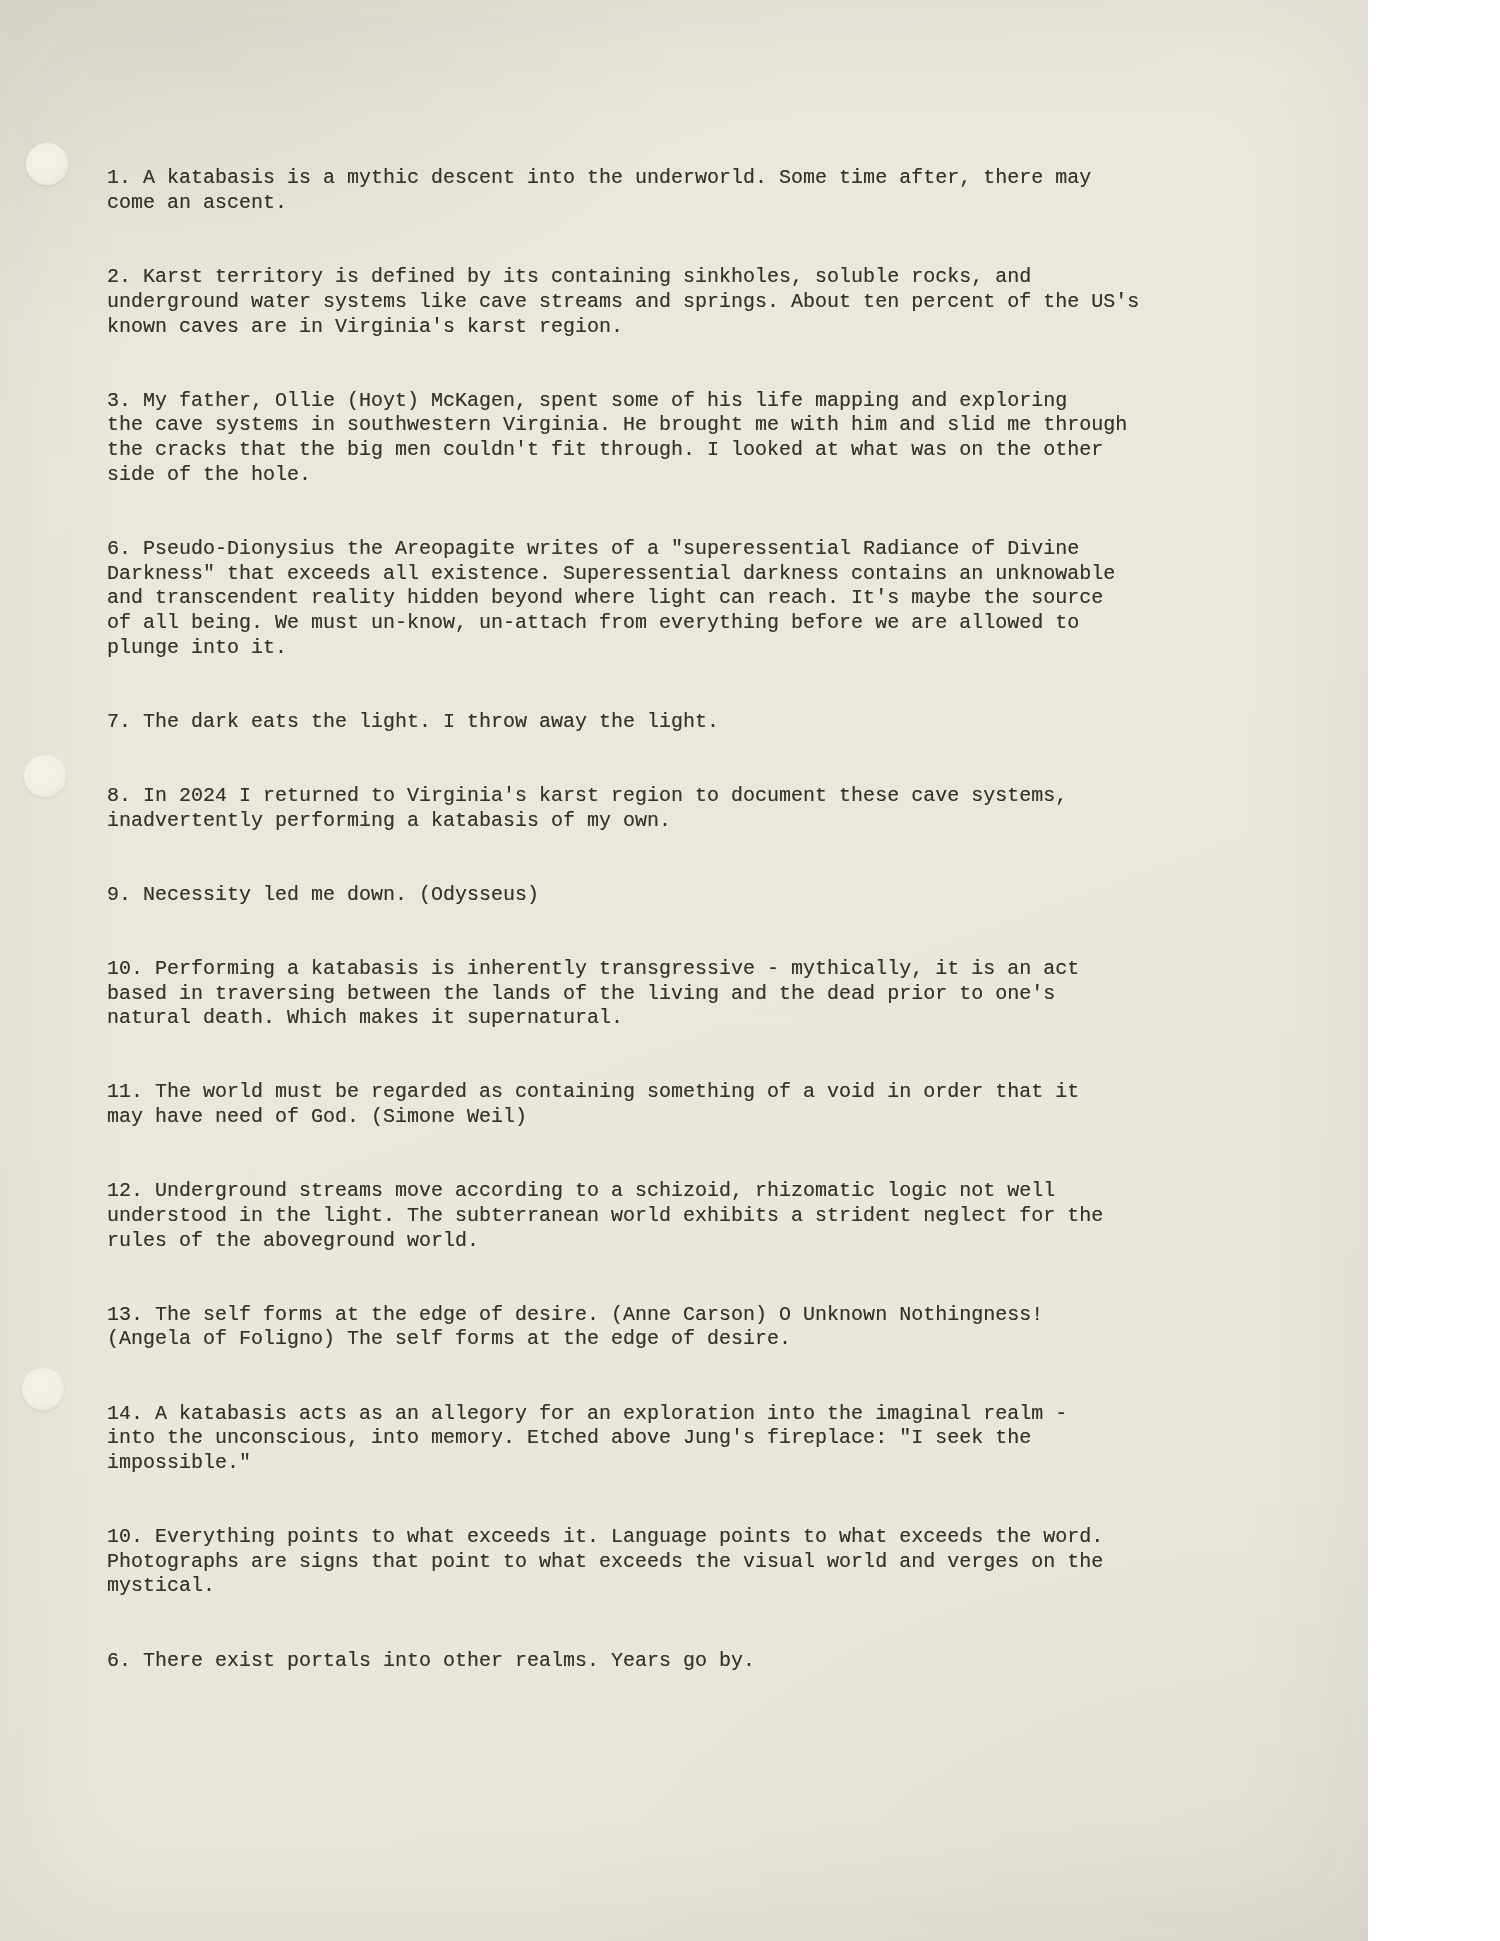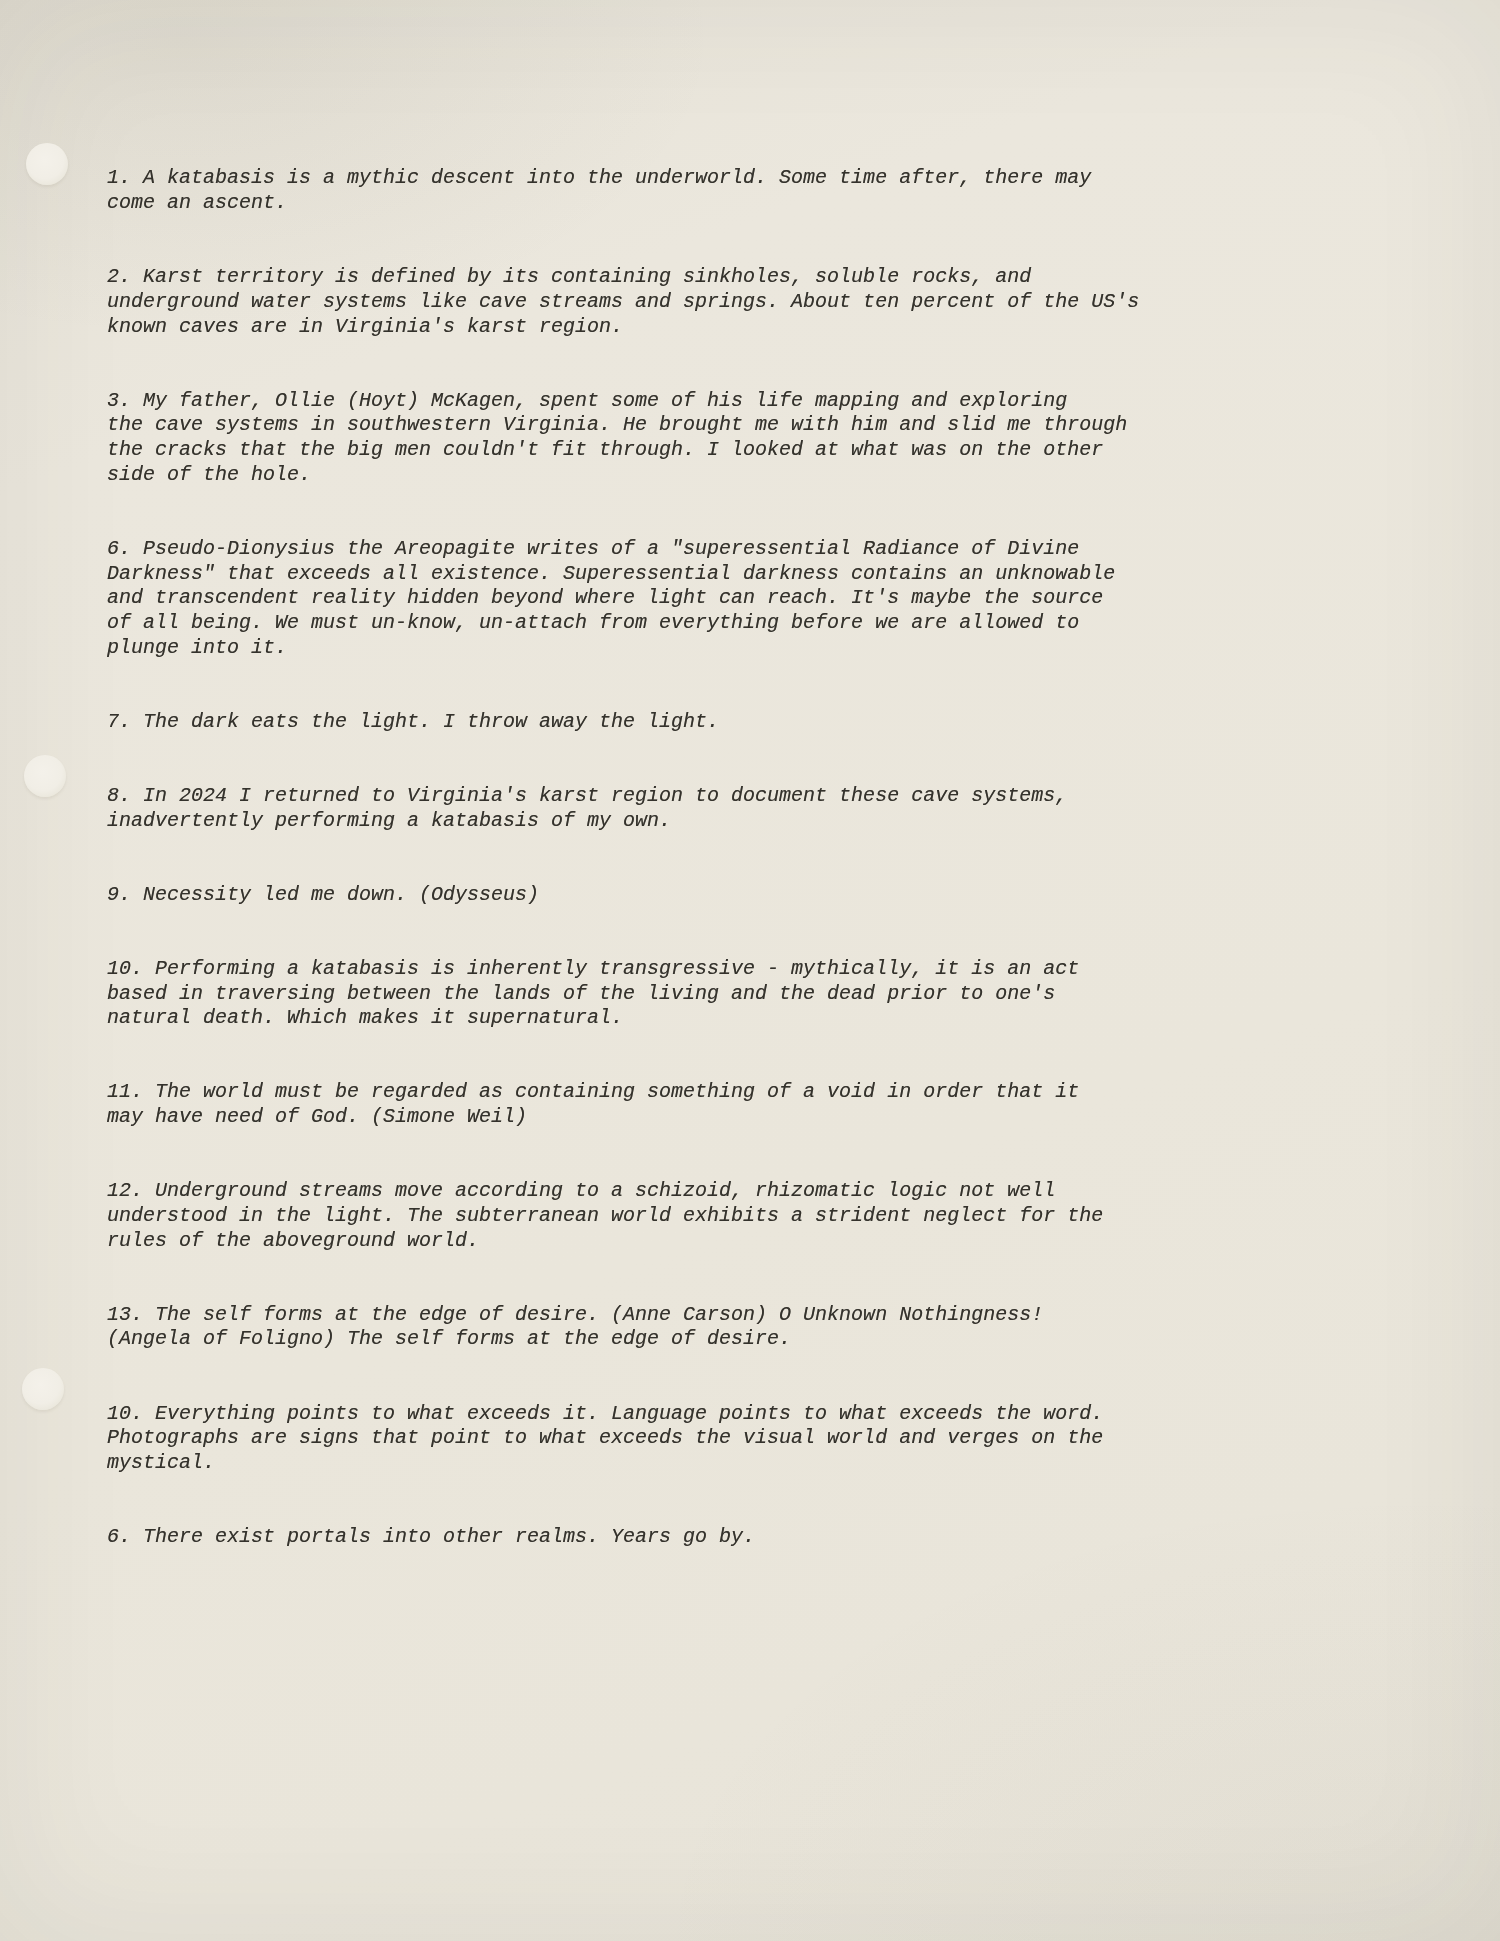--- a/index.html
+++ b/index.html
@@ -6,28 +6,27 @@
   html, body {
     margin: 0;
     padding: 0;
     width: 1500px;
     height: 1941px;
     overflow: hidden;
     font-family: "Liberation Mono", "DejaVu Sans Mono", monospace;
   }
   .paper {
     position: relative;
-    width: 1500px;
+    width: 1368px;
     height: 1941px;
     background:
       radial-gradient(ellipse 900px 500px at 12% 2%, rgba(90,85,70,0.07), transparent 60%),
       radial-gradient(ellipse 1200px 700px at 95% 100%, rgba(90,85,70,0.05), transparent 65%),
       linear-gradient(160deg, #e7e3d8 0%, #ebe7dd 20%, #eae6db 60%, #e8e4d9 100%);
     box-shadow: inset 0 0 140px rgba(70,62,45,0.08);
-    font-style: italic;
   }
   .hole {
     position: absolute;
     width: 42px;
     height: 42px;
     border-radius: 50%;
     background: radial-gradient(circle at 45% 40%, #f4f1ea 0%, #f1eee6 55%, #eae7dc 78%, rgba(234,231,220,0) 92%);
     box-shadow: 0 2px 3px rgba(120,112,90,0.10);
   }
   .hole-1 { left: 26px; top: 143px; }
@@ -77,20 +76,23 @@
     <div class="item">10. Performing a katabasis is inherently transgressive - mythically, it is an act
 based in traversing between the lands of the living and the dead prior to one's
 natural death. Which makes it supernatural.</div>
     <div class="item">11. The world must be regarded as containing something of a void in order that it
 may have need of God. (Simone Weil)</div>
     <div class="item">12. Underground streams move according to a schizoid, rhizomatic logic not well
 understood in the light. The subterranean world exhibits a strident neglect for the
 rules of the aboveground world.</div>
     <div class="item">13. The self forms at the edge of desire. (Anne Carson) O Unknown Nothingness!
 (Angela of Foligno) The self forms at the edge of desire.</div>
+    <div class="item">14. A katabasis acts as an allegory for an exploration into the imaginal realm -
+into the unconscious, into memory. Etched above Jung's fireplace: "I seek the
+impossible."</div>
     <div class="item">10. Everything points to what exceeds it. Language points to what exceeds the word.
 Photographs are signs that point to what exceeds the visual world and verges on the
 mystical.</div>
     <div class="item">6. There exist portals into other realms. Years go by.</div>
 
     
     
 
     
   </div>

